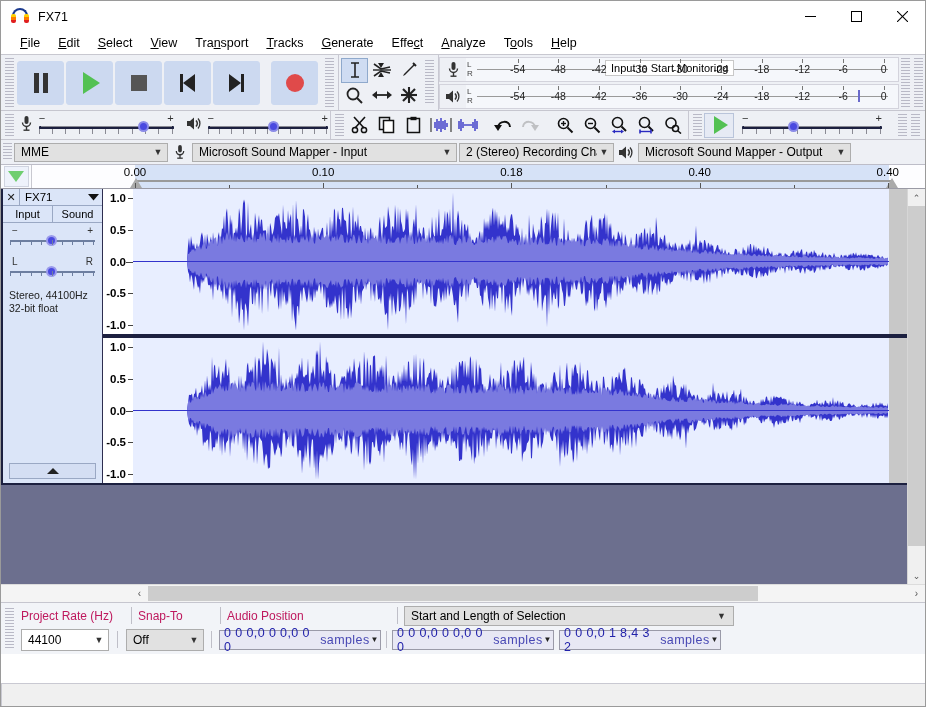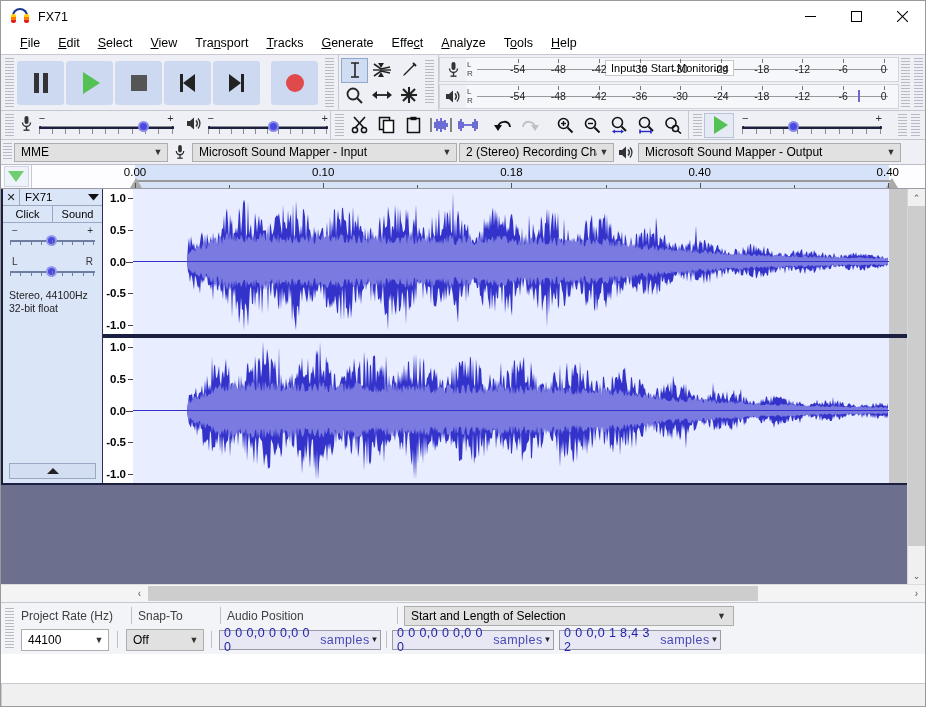--- a/index.html
+++ b/index.html
@@ -144,21 +144,21 @@
 
   
   .hsb { height:18px; background:#f4f4f4; display:flex; align-items:center; border-top:1px solid #dcdcdc; }
   .hsb .arw { width:17px; text-align:center; font-size:10px; color:#555; }
   .hsb .trough { flex:1; position:relative; height:100%; background:#f4f4f4;}
   .hsb .thumb { position:absolute; top:1px; bottom:1px; background:#cdcdcd; }
 
   
   .selbar { background:#f2f4f8; border-top:1px solid #c6c6cf; padding:2px 0 3px 0; }
   .selrow { display:flex; align-items:center; }
-  .seglabel { font-size:12px; color:#404040; }
+  .seglabel { font-size:12px; color:#be185d; }
   .vdiv { width:1px; background:#bfbfc8; height:17px; margin:0 6px; }
   .numfield { background:#e8e8f4; border:1px solid #9a9aa8; height:20px; display:flex; align-items:center; padding:0 0 0 4px; font-size:12.5px; color:#2222aa; letter-spacing:0.4px; }
   .numfield .unit { color:#4848b4; margin-left:4px; }
   .numfield .sp { width:11px; text-align:center; color:#222; font-size:8px; }
   .selcombo { height:20px; background:#e1e1e1; border:1px solid #adadad; display:flex; align-items:center; padding-left:6px; font-size:12px; }
 
   
   .statusbar { position:absolute; left:0; right:0; bottom:0; height:23px; background:#f0f0f0; border-top:1px solid #c9c9d2; display:flex; align-items:center; font-size:12px; }
   .statusbar .cell { padding-left:10px; height:100%; display:flex; align-items:center; }
   .statusbar .sep { width:1px; height:100%; background:#c9c9d2; }
@@ -593,21 +593,21 @@
         <span class="cv">2 (Stereo) Recording Chan</span>
         <span class="chev">▼</span>
       </div>
       <div class="dev-icon">
         <svg width="16" height="15" viewBox="0 0 16 15">
           <polygon points="1,5 4,5 8,1.5 8,13.5 4,10 1,10" fill="#333"></polygon>
           <path d="M10 4.5 a4.5 4.5 0 0 1 0 6" fill="none" stroke="#333" stroke-width="1.5"></path>
           <path d="M12 2.5 a7.5 7.5 0 0 1 0 10" fill="none" stroke="#333" stroke-width="1.3"></path>
         </svg>
       </div>
-      <div class="combo" style="width:263px;">
+      <div class="combo" style="width:213px;">
         <span class="cv">Microsoft Sound Mapper - Output</span>
         <span class="chev">▼</span>
       </div>
     </div>
   </div>
 
   <div class="rulerwrap">
     <div class="pinzone">
       <div class="pinbtn">
           <div class="pin-tri"></div>
@@ -644,21 +644,21 @@
           <div class="tph">
             <div class="closex">✕</div>
             <div class="tname">FX71</div>
             <div class="tmenu">
               <svg width="11" height="8" viewBox="0 0 11 8">
                   <polygon points="0,1 11,1 5.5,7.5" fill="#111"></polygon>
                 </svg>
             </div>
           </div>
           <div class="ms-row">
-            <div class="msbtn">Click</div>
+            <div class="msbtn">Input</div>
             <div class="msbtn">Sound</div>
           </div>
           <div class="tslider" id="tg">
             <div class="lb" style="left:2px;">−</div>
             <div class="lb" style="right:2px;">+</div>
             <div class="trk"></div>
             <div class="th" style="left:42%;"></div>
           <div class="tk" style="left: 0px;"></div>
               <div class="tk" style="left: 10.375px;"></div>
               <div class="tk" style="left: 20.75px;"></div>

